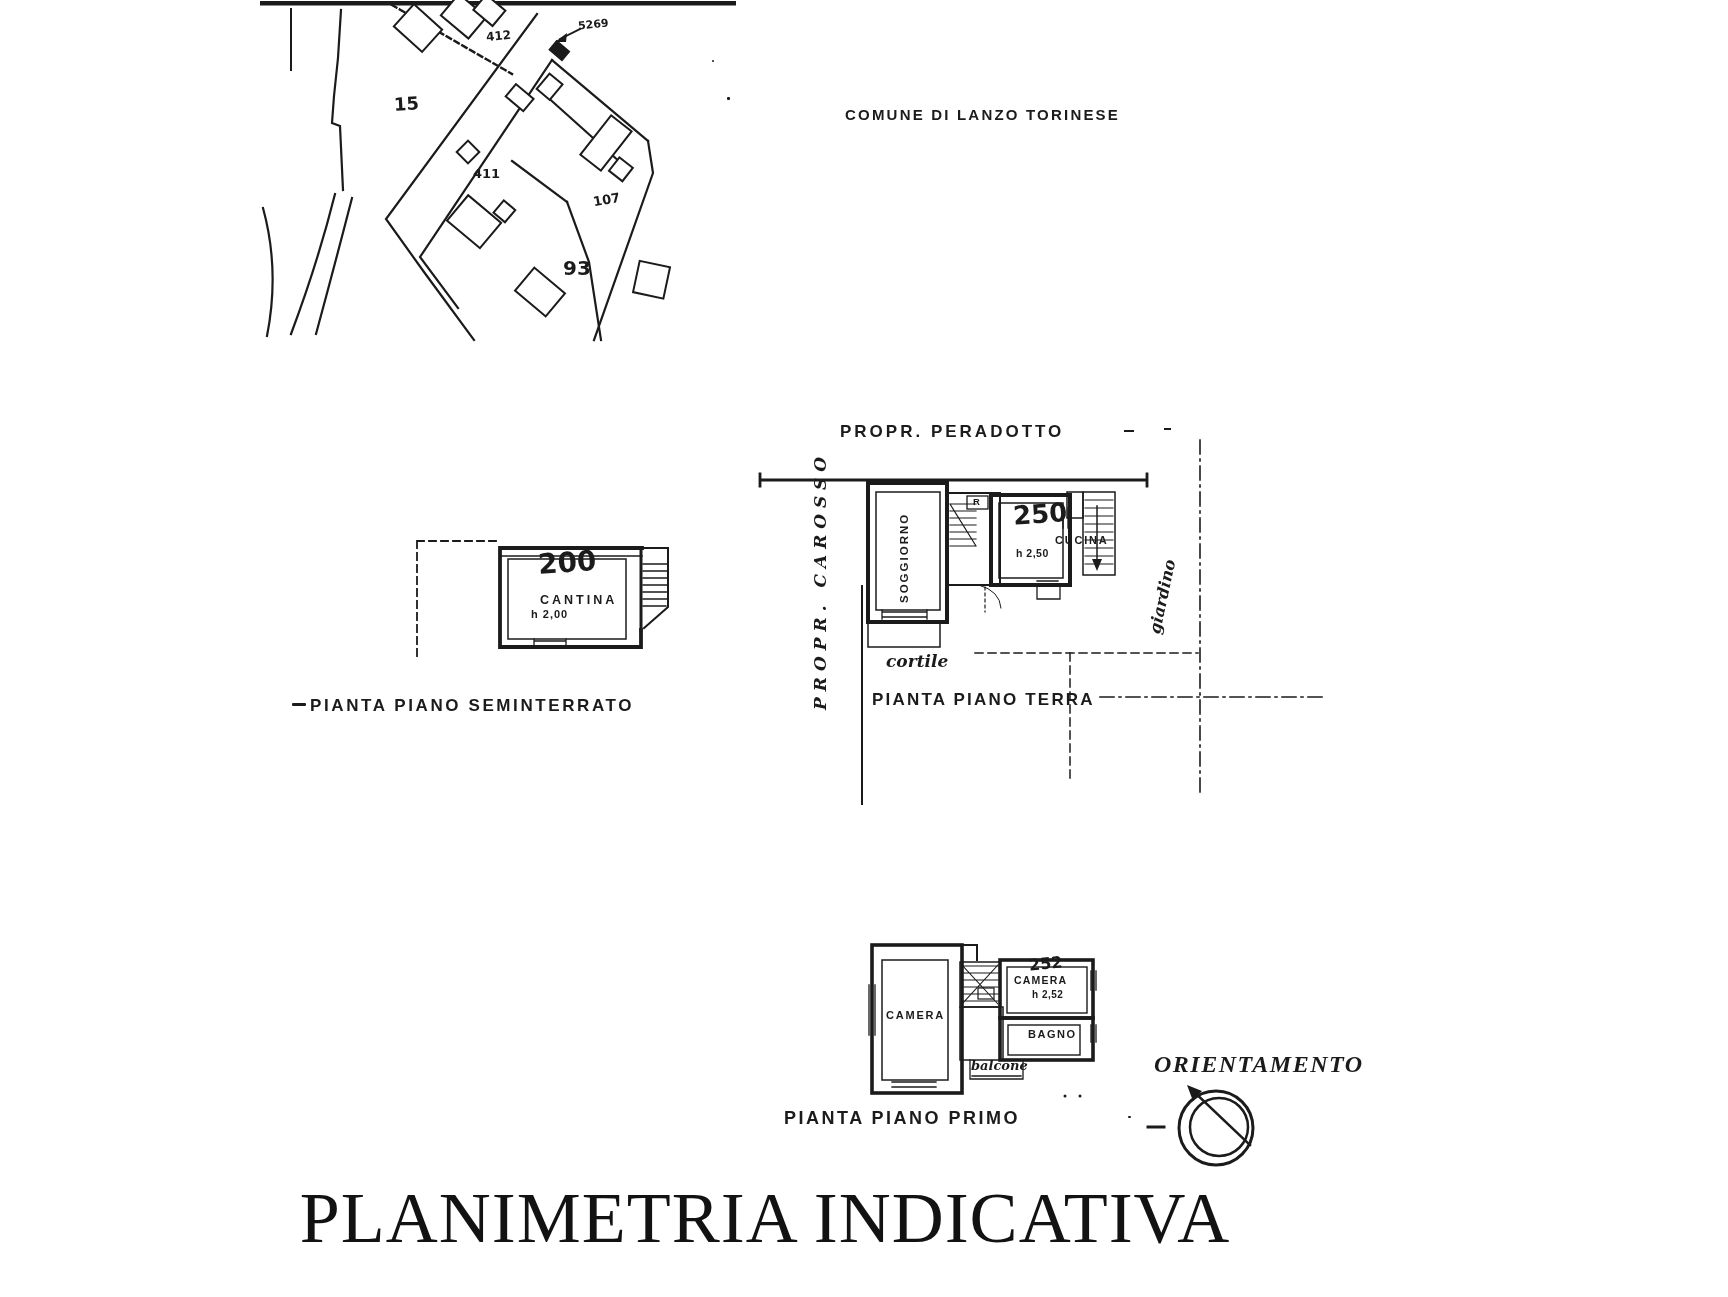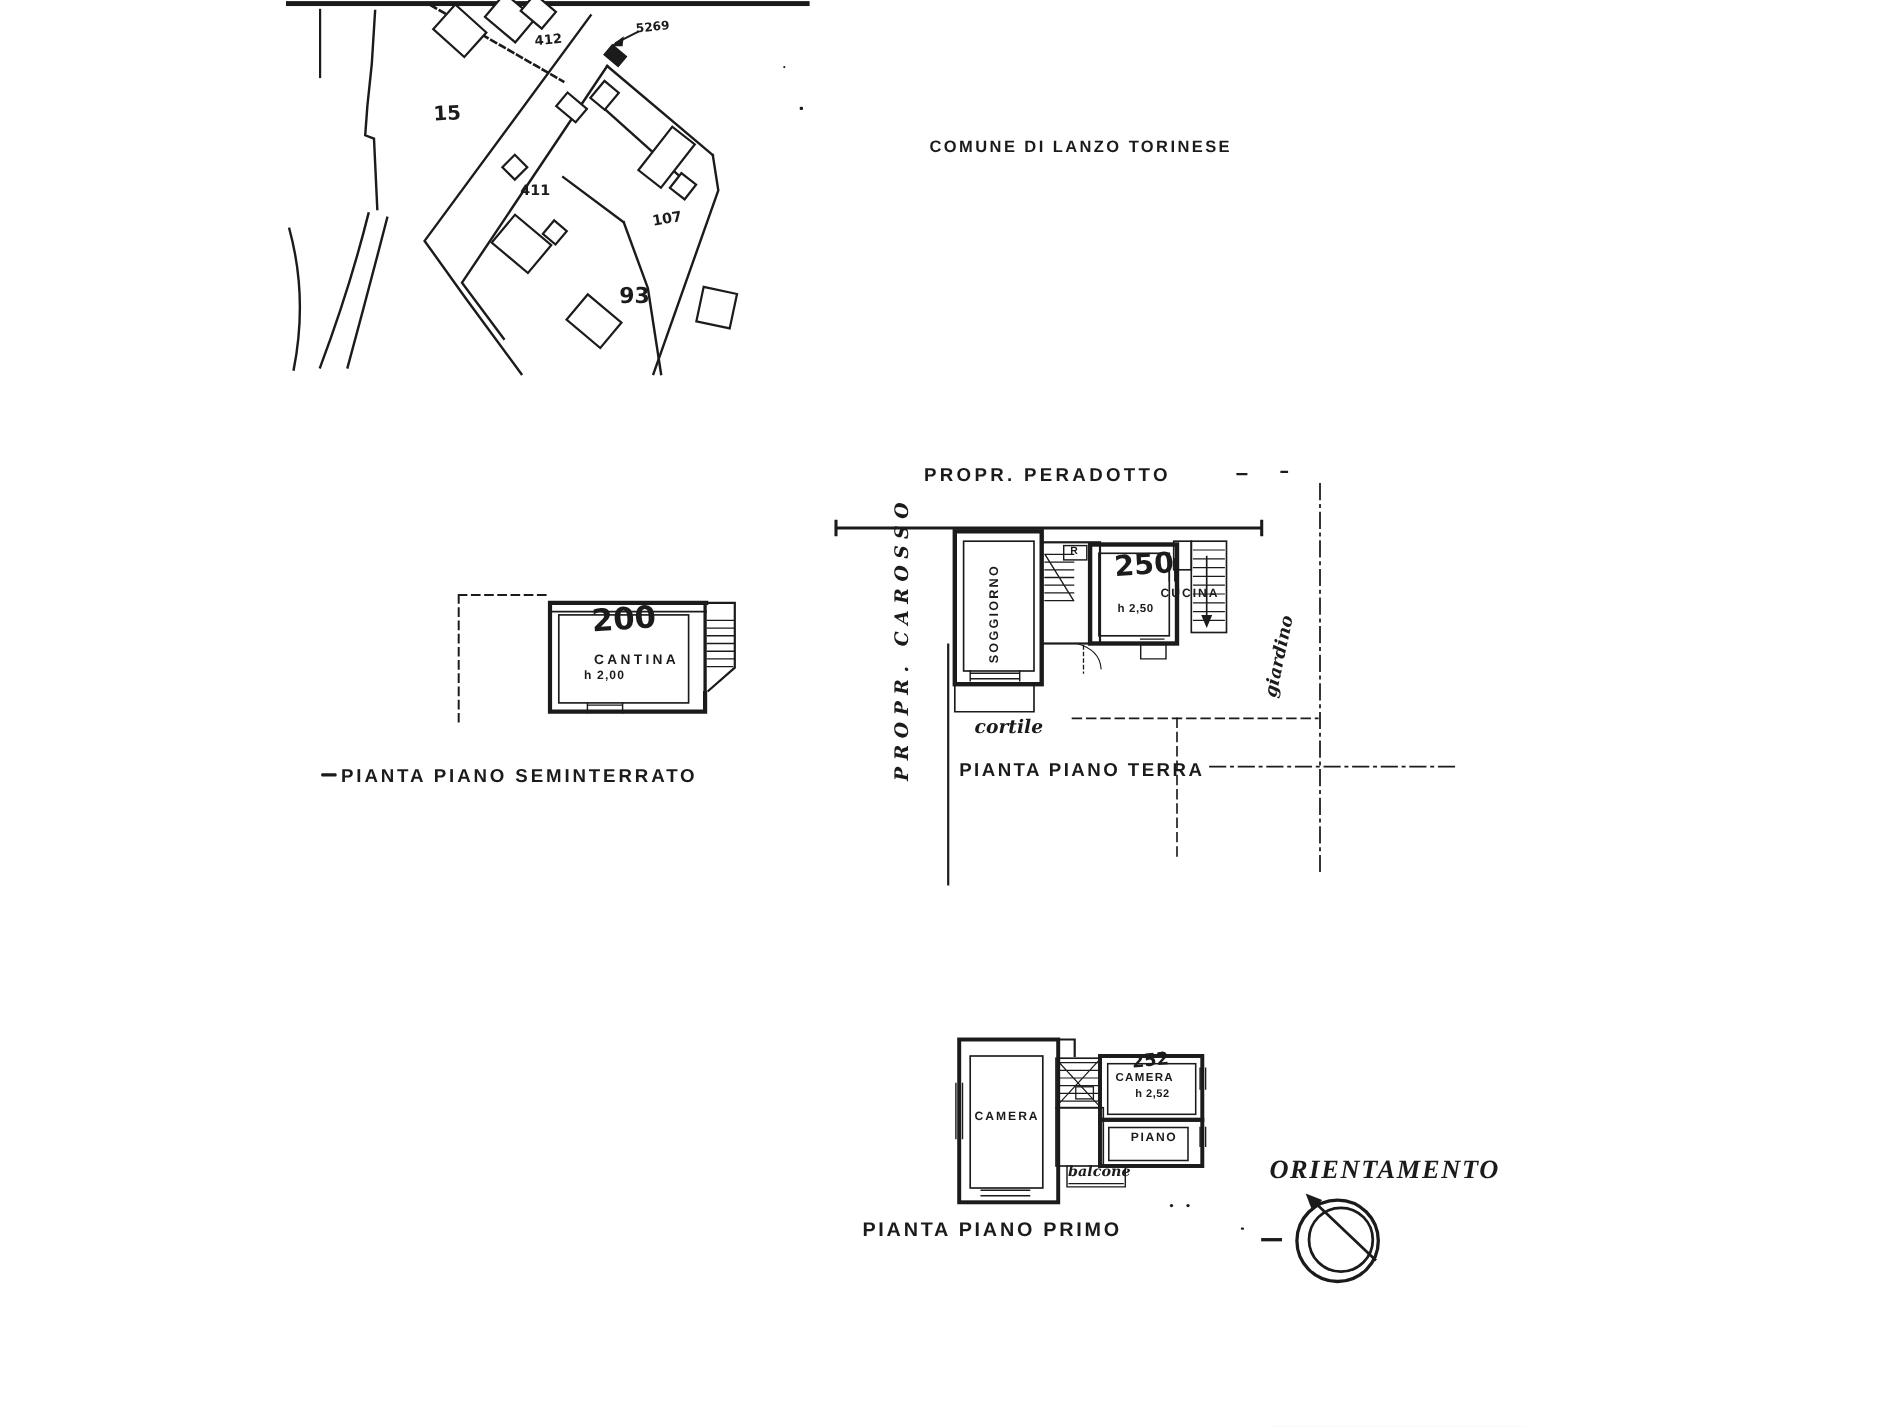--- a/index.html
+++ b/index.html
@@ -83,21 +83,21 @@
     </g>
   </svg>
 
   <div class="lbl handnum" style="left:394px;top:95px;font-size:18px;transform:rotate(-3deg);">15</div>
   <div class="lbl handnum" style="left:486px;top:30px;font-size:12px;transform:rotate(-5deg);">412</div>
   <div class="lbl handnum" style="left:578px;top:19px;font-size:11px;transform:rotate(-6deg);">5269</div>
   <div class="lbl handnum" style="left:473px;top:167px;font-size:13px;">411</div>
   <div class="lbl handnum" style="left:593px;top:193px;font-size:13px;transform:rotate(-10deg);">107</div>
   <div class="lbl handnum" style="left:563px;top:258px;font-size:20px;">93</div>
 
-  <div class="lbl stencil" style="left:845px;top:107px;font-size:15px;letter-spacing:2.2px;margin-top:19px;">COMUNE DI LANZO TORINESE</div>
+  <div class="lbl stencil" style="left:845px;top:107px;font-size:15px;letter-spacing:2.2px;">COMUNE DI LANZO TORINESE</div>
 
   <svg style="left:370px;top:478px;" width="310" height="195" viewBox="0 0 310 195">
     <g stroke="#1b1b1b" fill="none" stroke-linecap="square">
       <path d="M47,63 H128 M47,63 V180" stroke-width="1.8" stroke-dasharray="7 5"></path>
       <path d="M130,70 H272 M130,70 V169 H271 M271,152 V169" stroke-width="3.8"></path>
       <path d="M131,78 H272" stroke-width="1.5"></path>
       <rect x="138" y="81" width="118" height="80" stroke-width="1.5"></rect>
       <path d="M164,163 H196 M164,168 H196 M164,161 V170 M196,161 V170" stroke-width="1.3"></path>
       <path d="M272,70 H298 V129 L274,150" stroke-width="2"></path>
       <path d="M273,86 H297 M273,93 H297 M273,100 H297 M273,107 H297 M273,114 H297 M273,121 H297 M273,128 H296" stroke-width="1.3"></path>
@@ -168,33 +168,34 @@
       <path d="M231,36 V55 M236,36 V55 M231,90 V107 M236,90 V107" stroke-width="1.3"></path>
       <path d="M110,125 V144 M110,144 H163 M163,125 V144 M112,141 H161" stroke-width="1.3"></path>
       <circle cx="205" cy="161" r="1.5" fill="#1b1b1b" stroke="none"></circle>
       <circle cx="220" cy="161" r="1.5" fill="#1b1b1b" stroke="none"></circle>
     </g>
   </svg>
   <div class="lbl stencil" style="left:886px;top:1010px;font-size:11px;letter-spacing:1.8px;">CAMERA</div>
   <div class="lbl handnum" style="left:1029px;top:956px;font-size:16px;transform:rotate(-6deg);">252</div>
   <div class="lbl stencil" style="left:1014px;top:975px;font-size:10.5px;letter-spacing:1.2px;">CAMERA</div>
   <div class="lbl stencil" style="left:1021px;top:990px;font-size:10px;letter-spacing:0.5px;padding-left:11px;">h 2,52</div>
-  <div class="lbl stencil" style="left:1028px;top:1029px;font-size:11px;letter-spacing:1.5px;">PIANO</div>
+  <div class="lbl stencil" style="left:1028px;top:1029px;font-size:11px;letter-spacing:1.5px;">BAGNO</div>
   <div class="lbl hand" style="left:971px;top:1059px;font-size:13px;">balcone</div>
   <div class="lbl stencil" style="left:784px;top:1109px;font-size:18px;letter-spacing:2.5px;">PIANTA PIANO PRIMO</div>
 
   <div class="lbl orient" style="left:1154px;top:1052px;font-size:24px;letter-spacing:1.5px;">ORIENTAMENTO</div>
   <svg style="left:1138px;top:1078px;" width="150" height="112" viewBox="0 0 150 112">
     <g stroke="#1b1b1b" fill="none" stroke-linecap="square">
       <path d="M10,49 H26" stroke-width="3"></path>
       <circle cx="78" cy="50" r="37" stroke-width="3"></circle>
       <circle cx="81" cy="49" r="29" stroke-width="2.5"></circle>
       <path d="M54,12 L112,67" stroke-width="2.5"></path>
       <polygon points="49,7 64,13 55,23" fill="#1b1b1b" stroke="none"></polygon>
     </g>
   </svg>
 
+  <div class="lbl footer-title" style="left:280px;top:1182px;width:970px;font-size:72px;">PLANIMETRIA INDICATIVA</div>
 
   <div class="speck" style="left:727px;top:97px;width:3px;height:3px;"></div>
   <div class="speck" style="left:712px;top:60px;width:2px;height:2px;"></div>
   <div class="speck" style="left:1128px;top:1116px;width:3px;height:2px;"></div>
 
 </div>
 
 </body></html>

